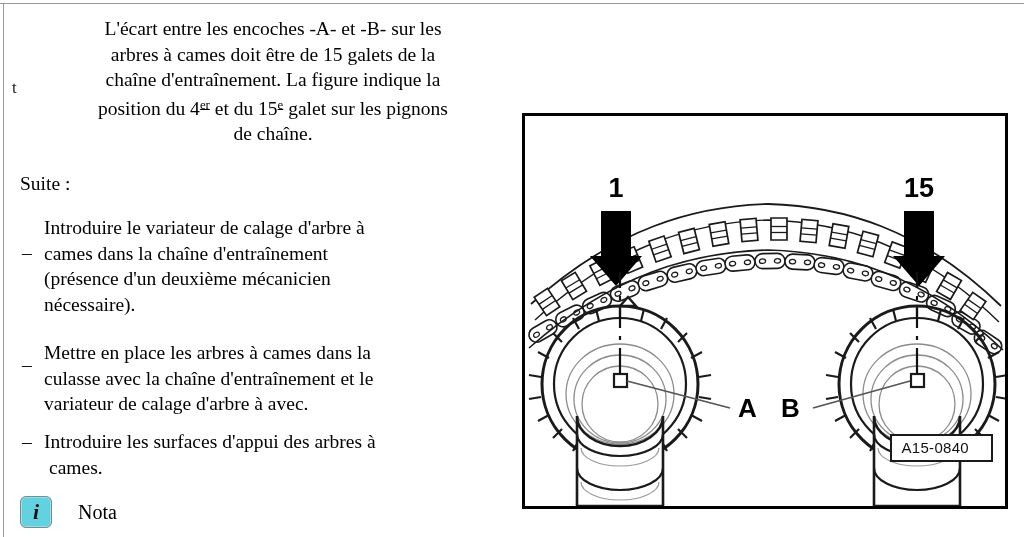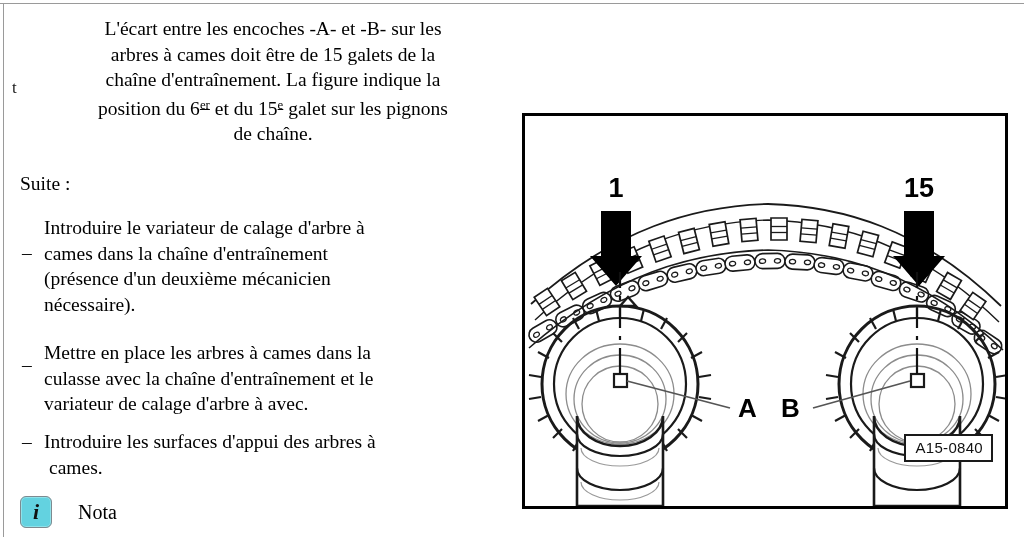--- a/index.html
+++ b/index.html
@@ -153,21 +153,21 @@
     width: 100%;
     height: 100%;
   }
 
   #figure-code-box {
     position: absolute;
     right: 12px;
     bottom: 44px;
     border: 2px solid #1a1a1a;
     background: #ffffff;
-    padding: 3px 8px 4px 10px;
+    padding: 3px 22px 4px 10px;
     font-family: "Liberation Sans", sans-serif;
     font-size: 15px;
     line-height: 17px;
     letter-spacing: 0.3px;
     color: #111111;
     z-index: 5;
   }
 
   .lbl-num {
     font-family: "Liberation Sans", sans-serif;
@@ -189,21 +189,21 @@
 <div id="page-frame-left"></div>
 
 <div id="text-column">
 
   <span id="margin-mark-t">t</span>
 
   <div id="intro-para" class="para">
     <span>L'écart entre les encoches -A- et -B- sur les</span>
     <span class="l2">arbres à cames doit être de 15 galets de la</span>
     <span class="l2">chaîne d'entraînement. La figure indique la</span>
-    <span class="l3"><span>position du 6</span><sup>er</sup><span> et du 15</span><sup>e</sup><span> galet sur les pignons</span></span>
+    <span class="l3"><span>position du 4</span><sup>er</sup><span> et du 15</span><sup>e</sup><span> galet sur les pignons</span></span>
     <span class="l2">de chaîne.</span>
   </div>
 
   <div id="suite-label">Suite :</div>
 
   <div class="list-item" id="list-item-1">
     <span class="dash">–</span>
     <span class="body">
       <span class="ln">Introduire le variateur de calage d'arbre à</span>
       <span class="ln">cames dans la chaîne d'entraînement</span>

